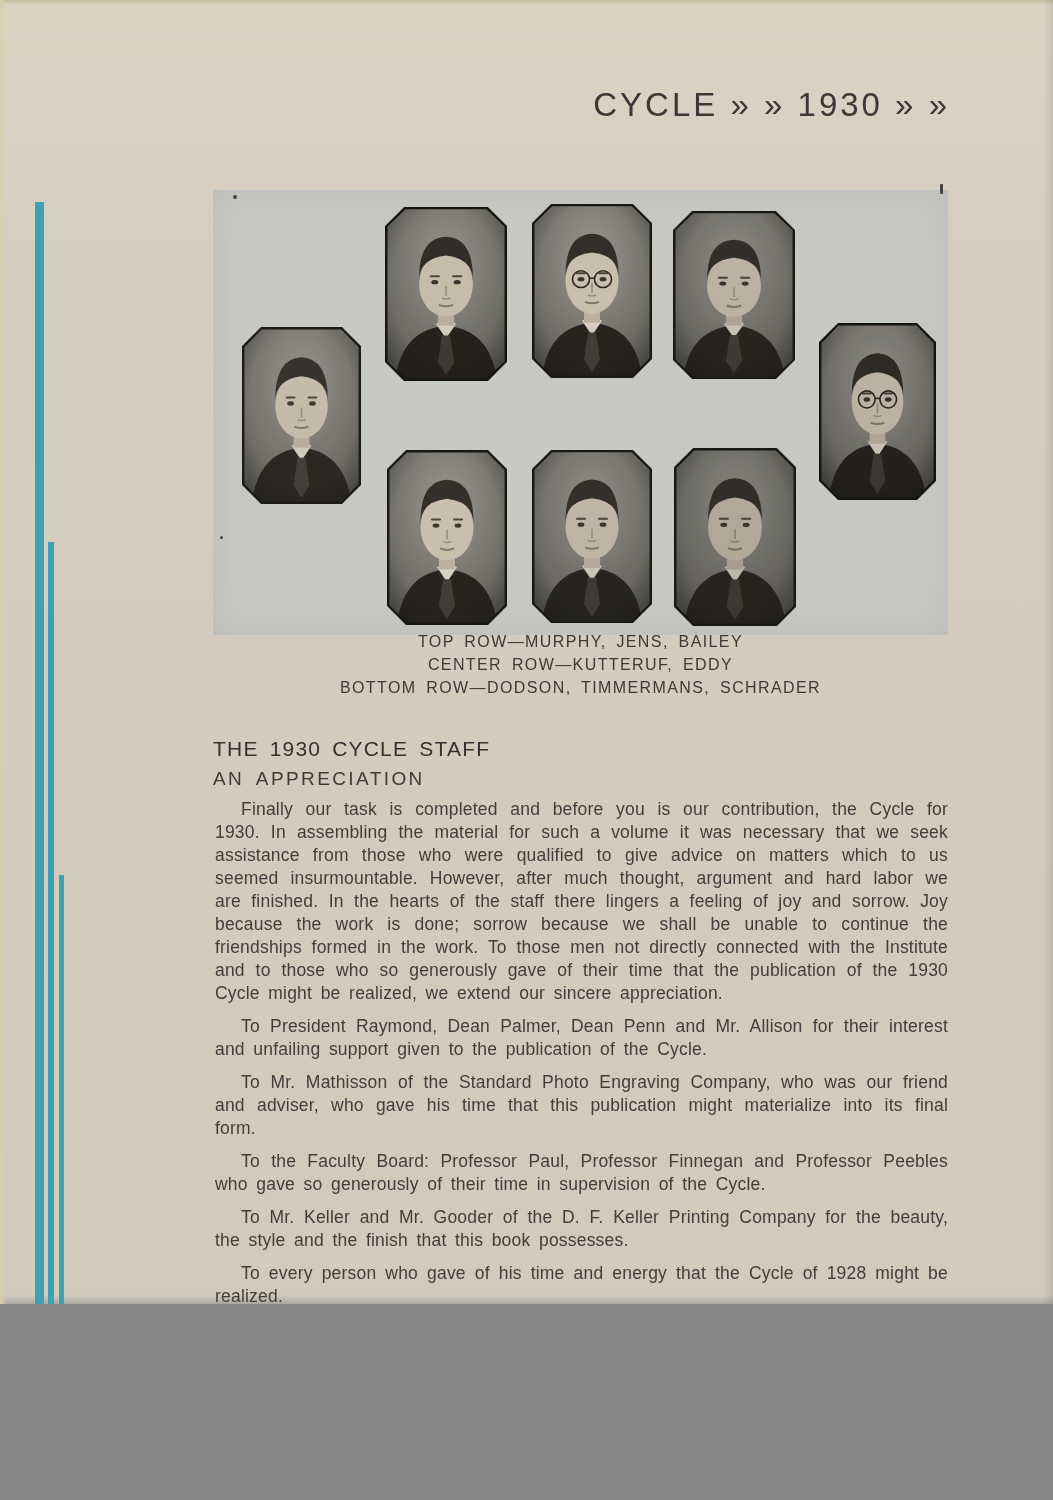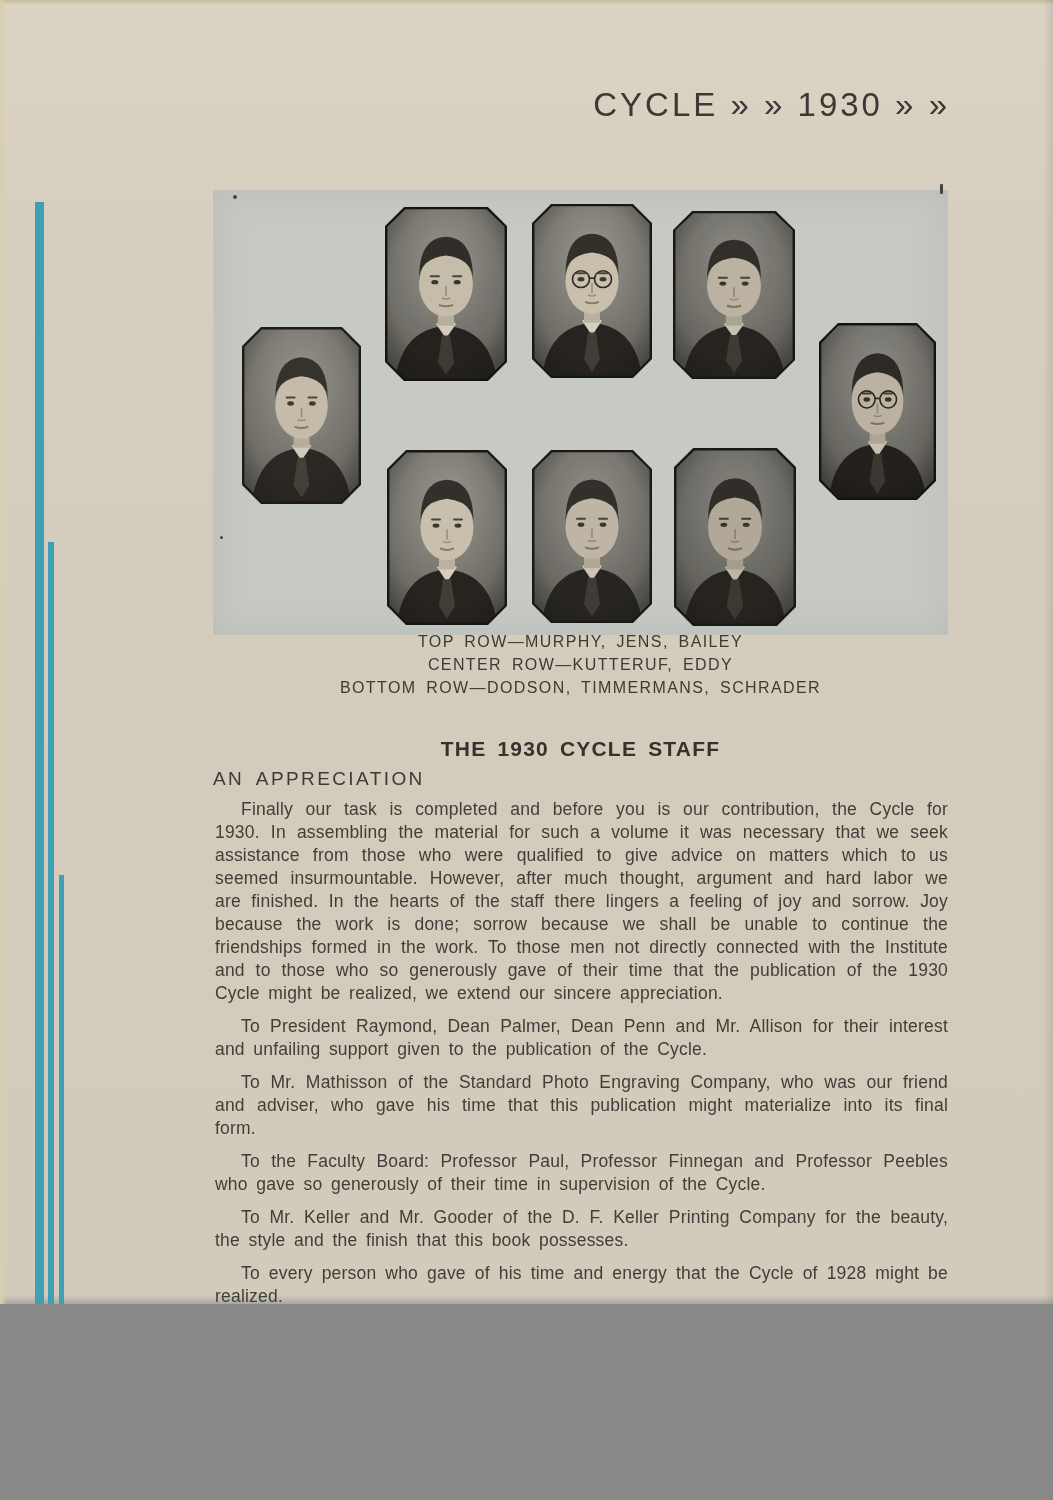--- a/index.html
+++ b/index.html
@@ -59,21 +59,21 @@
 
   
   .caption{
     position:absolute;left:213px;top:630px;width:735px;
     text-align:center;font-size:16px;line-height:23px;
     letter-spacing:1.4px;word-spacing:4px;color:#3b3a35;
   }
 
   .section-title{
     position:absolute;left:213px;top:737px;width:735px;
-    text-align:center;font-size:21px;font-weight:bold;
+    font-size:21px;font-weight:normal;
     letter-spacing:1.2px;word-spacing:4px;color:#33322d;
   }
   .section-subtitle{
     position:absolute;left:213px;top:768px;width:735px;
     text-align:left;font-size:19px;font-weight:400;
     letter-spacing:2.4px;word-spacing:5px;color:#3b3a35;
   }
 
   
   .body-copy{

